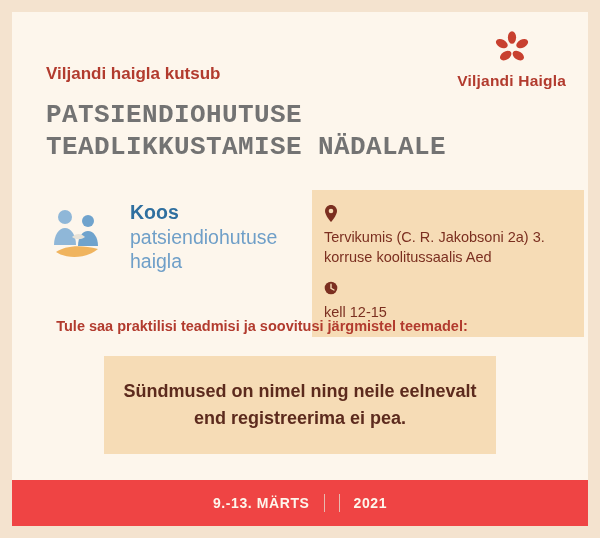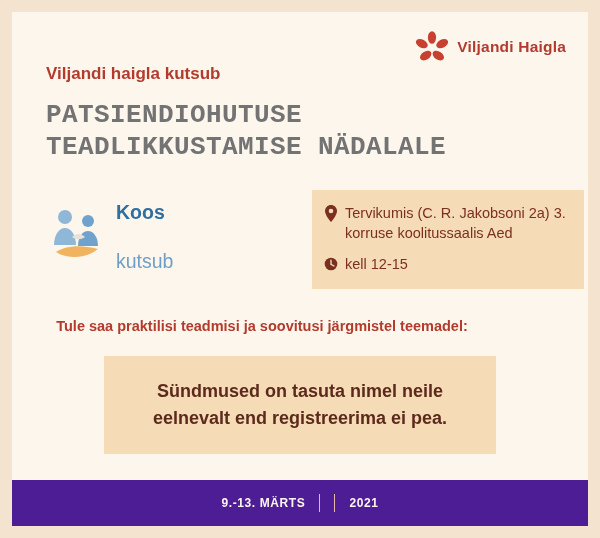--- a/index.html
+++ b/index.html
@@ -25,20 +25,21 @@
   }
 
   
   .brand {
     position: absolute;
     right: 22px;
     top: 18px;
     display: flex;
     align-items: center;
     gap: 8px;
+    flex-direction: column;
   }
   .brand-mark {
     width: 34px;
     height: 34px;
     position: relative;
   }
   .brand-name {
     font-size: 15.5px;
     font-weight: bold;
     color: #b23b2e;
@@ -70,21 +71,21 @@
 
   
   .koos {
     position: absolute;
     left: 36px;
     top: 182px;
     width: 240px;
     height: 86px;
     display: flex;
     align-items: center;
-    gap: 6px;
+    gap: 20px;
   }
   .koos-art {
     width: 62px;
     height: 66px;
     position: relative;
     flex: 0 0 auto;
   }
   .koos-text {
     font-size: 19.5px;
     line-height: 1.25;
@@ -103,20 +104,21 @@
     background: #f6dcb6;
     box-sizing: border-box;
   }
   .info-row {
     display: flex;
     align-items: flex-start;
     gap: 7px;
     color: #7b2f20;
     font-size: 14.5px;
     line-height: 1.35;
+    flex-direction: column;
   }
   .info-row + .info-row { margin-top: 12px; }
   .info-row .ico {
     flex: 0 0 auto;
     width: 14px;
     height: 17px;
     position: relative;
     top: 1px;
   }
 
@@ -148,27 +150,27 @@
     color: #5c2a1d;
   }
 
   
   .footer {
     position: absolute;
     left: 0;
     bottom: 0;
     width: 576px;
     height: 46px;
-    background: #4c1d95;
+    background: #ef4444;
     display: flex;
     align-items: center;
     justify-content: center;
     gap: 14px;
     color: #fdf6ec;
-    font-size: 12px;
+    font-size: 14px;
     font-weight: bold;
     letter-spacing: .6px;
   }
   .footer .sep {
     width: 1px;
     height: 18px;
     background: #e8b9ae;
     display: inline-block;
   }
   .footer .mid { letter-spacing: .7px; }
@@ -203,22 +205,22 @@
         <circle cx="17" cy="13" r="7" fill="#8fb7d8"></circle>
         <path d="M6 41c0-10 5-17 11-17s11 7 11 17z" fill="#8fb7d8"></path>
         <circle cx="40" cy="17" r="6" fill="#6fa3cd"></circle>
         <path d="M30 42c0-9 4.5-15 10-15s10 6 10 15z" fill="#6fa3cd"></path>
         <path d="M8 48c8-6 24-8 42-3-10 9-30 11-42 3z" fill="#f0b45e"></path>
         <path d="M24 33c4-4 9-4 13 0-4 3-9 3-13 0z" fill="#e8e3d8"></path>
       </svg>
     </span>
     <span class="koos-text">
       <span class="l1">Koos</span><br>
-      <br>
-      <span>kutsub</span>
+      <span>patsiendiohutuse</span><br>
+      <span>haigla</span>
     </span>
   </div>
 
   <div class="info-card">
     <div class="info-row">
       <span class="ico">
         <svg width="14" height="17" viewBox="0 0 14 17">
           <path d="M7 0C3.7 0 1 2.7 1 6c0 4.4 6 11 6 11s6-6.6 6-11c0-3.3-2.7-6-6-6z" fill="#7b2f20"></path>
           <circle cx="7" cy="6" r="2.3" fill="#f6dcb6"></circle>
         </svg>
@@ -231,21 +233,21 @@
           <circle cx="7" cy="8" r="6.3" fill="#7b2f20"></circle>
           <path d="M7 4.2v4.1l3 1.7" stroke="#f6dcb6" stroke-width="1.4" fill="none" stroke-linecap="round"></path>
         </svg>
       </span>
       <span>kell 12-15</span>
     </div>
   </div>
 
   <div class="subline">Tule saa praktilisi teadmisi ja soovitusi järgmistel teemadel:</div>
 
-  <div class="notice">Sündmused on tasuta nimel neile eelnevalt end registreerima ei pea.</div>
+  <div class="notice">Sündmused on nimel ning neile eelnevalt end registreerima ei pea.</div>
 
   <div class="footer">
     <span>9.-13. MÄRTS</span>
     <span class="sep"></span>
     <span class="sep"></span>
     <span>2021</span>
   </div>
 
 </div>
 

